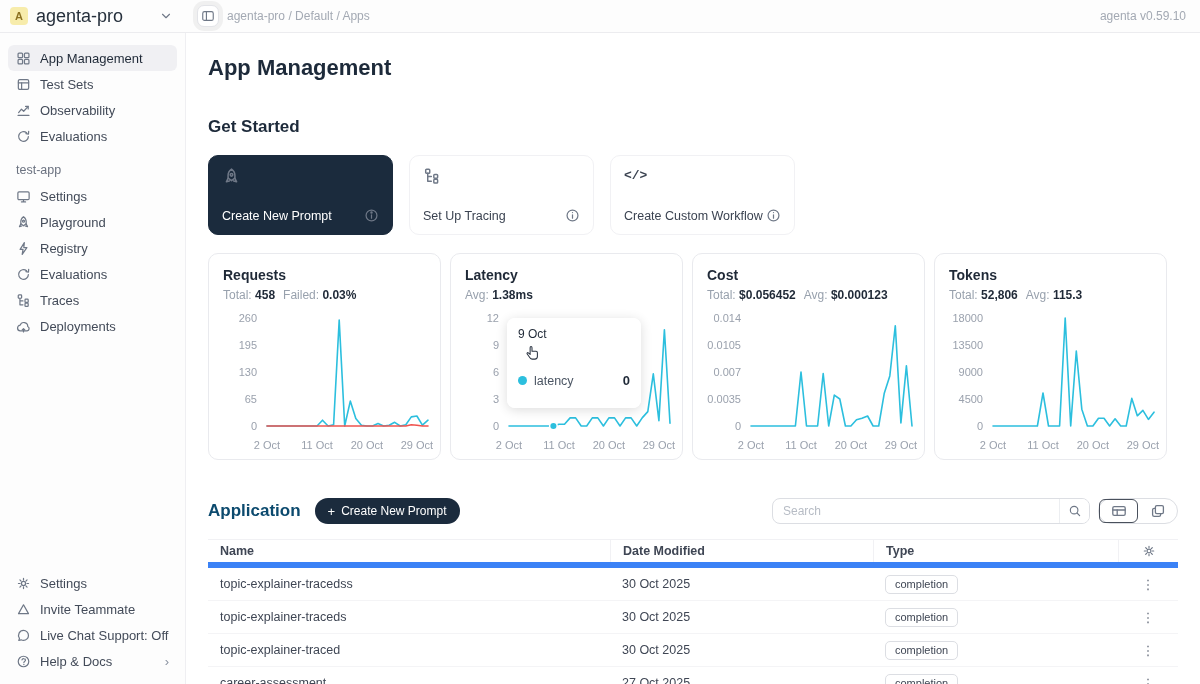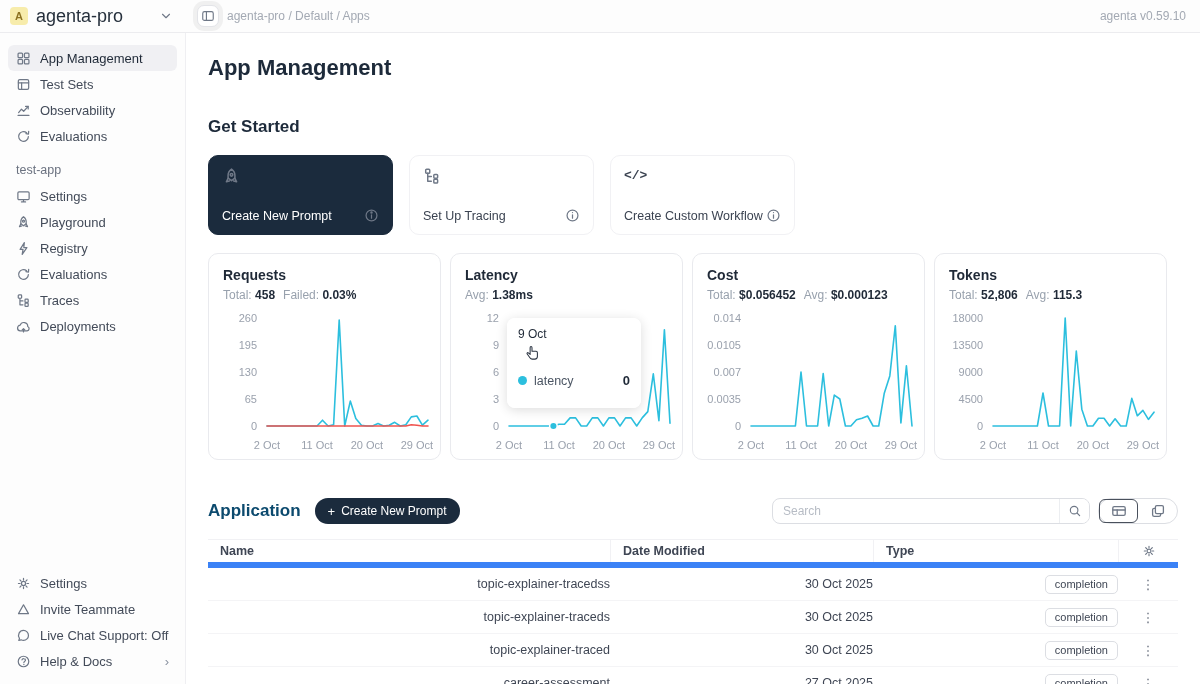--- a/index.html
+++ b/index.html
@@ -85,21 +85,21 @@
   .seg { width:39px; height:24px; display:flex; align-items:center; justify-content:center; cursor:pointer; border-radius:13px; }
   .seg.selected { outline:1.5px solid #49505c; outline-offset:-1px; border-radius:6px; }
 
   .table { margin-top:15px; }
   .thead, .trow { display:grid; grid-template-columns: 402px 263px 245px 1fr; align-items:center; }
   .thead { height:29px; border-top:1px solid #f1f1f4; border-bottom:6px solid #3b82f6;
     font-size:12.5px; font-weight:600; color:#3f4654; }
   .thead > div { padding-left:12px; height:100%; display:flex; align-items:center; }
   .thead > div + div { border-left:1px solid #f1f1f4; }
   .trow { height:33px; border-bottom:1px solid #f4f4f6; font-size:12.5px; color:#3f4654; cursor:pointer; }
-  .trow > div { padding-left:12px;text-align:right; }
+  .trow > div { padding-left:12px; }
   .chip { display:inline-block; border:1px solid #dcdee3; border-radius:5px; padding:2.5px 9px;
     font-size:11px; color:#3f4654; background:#fff; }
   .cell-actions { display:flex; justify-content:center; padding-left:0 !important; }
   .dots { color:#6b7280; font-size:13px; cursor:pointer; padding:0 6px; }
   .gear-cell { display:flex; justify-content:center; padding-left:0 !important; }
 </style>
 </head>
 <body>
 
 <div class="topbar">

